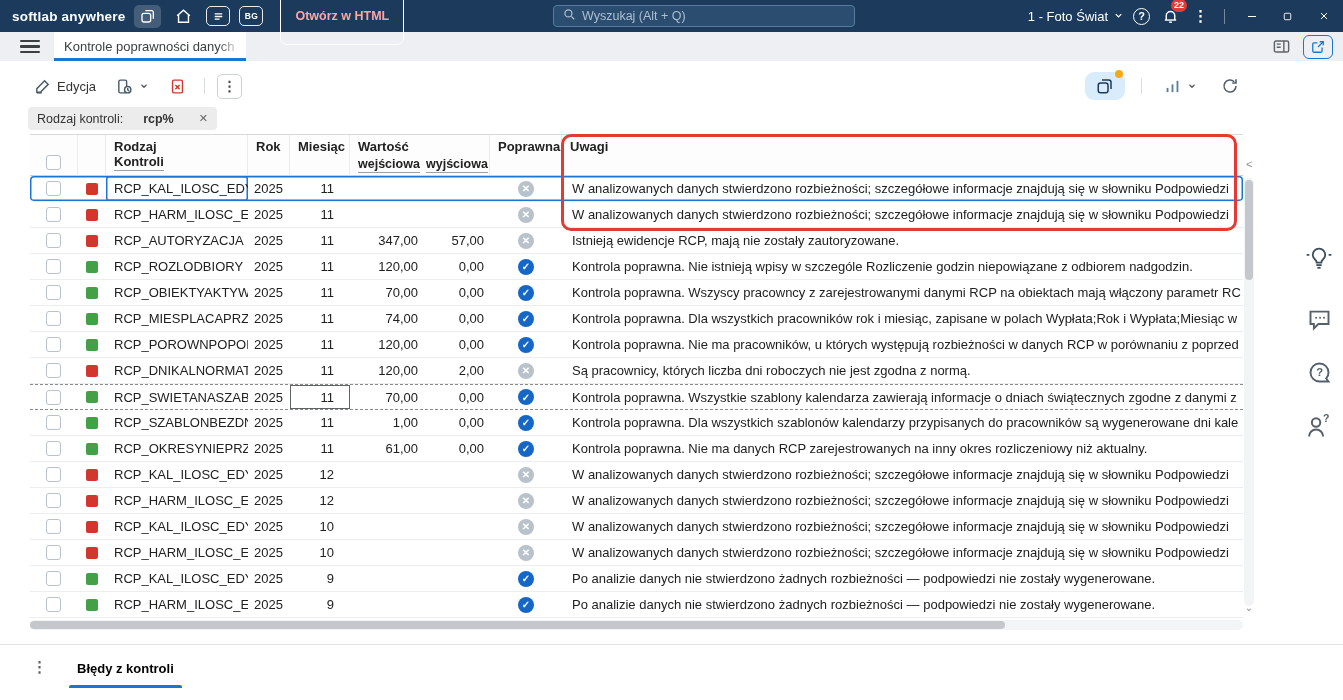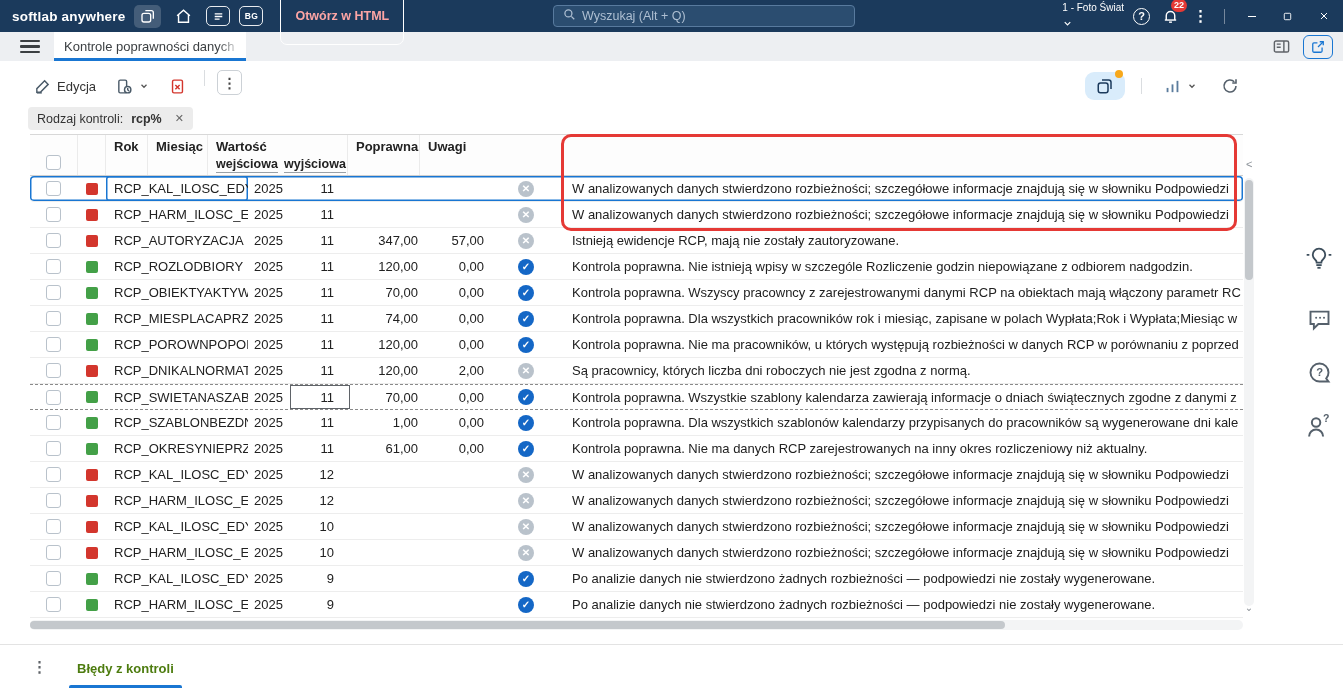--- a/index.html
+++ b/index.html
@@ -16,21 +16,21 @@
   .tico { width:27px; height:23px; display:flex; align-items:center; justify-content:center; border-radius:5px; }
   .tico.apps { background:rgba(255,255,255,.18); }
   .tico.sq { border:1.3px solid rgba(255,255,255,.9); width:24px; height:20px; border-radius:5px; }
   .bg-label { font-size:8.5px; font-weight:700; letter-spacing:.3px; }
   .openhtml { border:1.5px solid #fff; border-radius:7px; padding:21px 14px; font-weight:700;
               font-size:12.5px; color:#fca5a5; margin-left:8px; white-space:nowrap; }
   .searchbox { position:absolute; left:553px; top:5px; width:302px; height:22px; background:#2b4d70;
                border:1px solid #587a9e; border-radius:4px; display:flex; align-items:center; padding:0 8px; gap:6px; }
   .sph { font-size:12.5px; color:#aebfd2; }
   .tb-right { margin-left:auto; display:flex; align-items:center; gap:9px; padding-right:6px; }
-  .profile { display:flex; gap:5px; font-size:10px; white-space:nowrap;flex-direction:column; }
+  .profile { display:flex; gap:5px; font-size:13px; white-space:nowrap; }
   .helpc { width:17px; height:17px; border:1.5px solid #fff; border-radius:50%;
            display:flex; align-items:center; justify-content:center; font-size:11px; font-weight:700; }
   .bellwrap { position:relative; width:22px; height:22px; display:flex; align-items:center; justify-content:center; }
   .badge { position:absolute; top:-6px; right:-6px; background:#e53935; color:#fff; font-size:9px;
            font-weight:700; border-radius:8px; padding:1px 3px; line-height:1.2; min-width:15px; text-align:center; }
   .kebab { font-size:15px; font-weight:700; padding:0 3px; }
   .wdiv { width:1px; height:15px; background:rgba(255,255,255,.4); margin:0 4px; }
   .winbtn { width:27px; height:22px; display:flex; align-items:center; justify-content:center; border-radius:4px; }
 
   
@@ -43,34 +43,34 @@
   .tab-label { font-size:13px; color:#3c4043; white-space:nowrap; }
   .tab-underline { position:absolute; left:0; right:0; bottom:0; height:3px; background:#1976d2; }
   .tab-fade { position:absolute; right:0; top:0; bottom:3px; width:28px;
               background:linear-gradient(90deg, rgba(255,255,255,0), #fff 80%); }
   .tabbar-right { margin-left:auto; display:flex; align-items:center; gap:12px; padding-right:10px; }
   .panelico { display:flex; align-items:center; }
   .shareico { width:30px; height:24px; border:1.5px solid #1976d2; border-radius:6px;
               display:flex; align-items:center; justify-content:center; }
 
   
-  .toolbar { position:absolute; top:70px; left:28px; height:32px; display:flex; gap:8px; }
+  .toolbar { position:absolute; top:70px; left:28px; height:32px; display:flex; align-items:center; gap:8px; }
   .tbtn { display:flex; align-items:center; gap:6px; padding:4px 6px; border-radius:4px; font-size:13px; color:#333; }
   .tsep { width:1px; height:16px; background:#dadde0; margin:0 4px; }
   .kebabbtn { width:25px; height:25px; border:1px solid #ccd1d6; border-radius:5px; display:flex;
               align-items:center; justify-content:center; color:#444; font-size:14px; font-weight:700; }
   .toolbar-right { position:absolute; top:70px; right:98px; height:32px; display:flex; align-items:center; gap:12px; }
   .filterpill { position:relative; width:40px; height:28px; background:#d9ecfb; border-radius:9px;
                 display:flex; align-items:center; justify-content:center; }
   .filterdot { position:absolute; top:-2px; right:2px; width:8px; height:8px; border-radius:50%; background:#f7a81b; }
   .chev10 { display:flex; align-items:center; }
 
   
   .chip { position:absolute; top:107px; left:28px; height:23px; background:#ececec; border-radius:4px;
-          display:flex; align-items:center; padding:0 9px; font-size:12.5px; color:#333; gap:8px; }
+          display:flex; align-items:center; padding:0 9px; font-size:12.5px; color:#333; gap:20px; }
   .chip b { font-weight:700; }
   .chipx { color:#666; font-size:11px; margin-left:5px; cursor:pointer; }
 
   
   .table { position:absolute; left:30px; top:134px; width:1213px; z-index:10; }
   .thead { display:flex; height:42px; background:#fdfdfd; border-top:1px solid #d8d8d8; border-bottom:1px solid #cfcfcf; }
   .hc { border-right:1px solid #ebebeb; padding:4px 0 0 8px; font-weight:700; font-size:13px; color:#222; }
   .hc:last-child { border-right:none; }
   .hu { border-bottom:1px solid #9aa0a6; display:inline-block; line-height:16px; }
   .w-cb { width:48px; } .w-st { width:28px; } .w-name { width:142px; } .w-rok { width:42px; }
@@ -121,21 +121,21 @@
 
   
   .rail-ico { position:absolute; left:1303px; width:32px; height:32px; display:flex; align-items:center;
               justify-content:center; cursor:pointer; z-index:20; }
 
   
   .bottombar { position:absolute; left:0; top:644px; width:100%; height:56px; background:#fff;
                border-top:1px solid #e3e3e3; display:flex; align-items:flex-start; padding-top:10px; z-index:25; }
   .bkebab { margin-left:32px; color:#5f6368; font-size:15px; font-weight:700; margin-top:3px; cursor:pointer; }
   .btab { margin-left:26px; font-size:13px; color:#9aa0a6; position:relative; padding:6px 4px 12px; cursor:pointer; white-space:nowrap; }
-  .btab.active { color:#4d7c0f; font-weight:700; }
+  .btab.active { color:#000000; font-weight:700; }
   .bline { position:absolute; left:-4px; right:-4px; bottom:0; height:3px; background:#1976d2; border-radius:2px 2px 0 0; }
 </style>
 </head>
 <body>
 
 <div class="app">
 
   <header class="topbar">
     <div class="tb-left">
       <span class="brand">softlab anywhere</span>
@@ -299,20 +299,24 @@
   <div class="chip">
     <span>Rodzaj kontroli:</span>
     <b>rcp%</b>
     <span class="chipx">✕</span>
   </div>
 
   <div class="table">
     <div class="thead">
       <div class="hc w-cb"><span class="checkbox head-cb"></span></div>
       <div class="hc w-st"></div>
+      <div class="hc w-name">
+        <div>Rodzaj</div>
+        <div><span class="hu">Kontroli</span></div>
+      </div>
       <div class="hc w-rok">Rok</div>
       <div class="hc w-mies">Miesiąc</div>
       <div class="hc w-wart">
         <div>Wartość</div>
         <div class="wart-subs">
           <span class="s1"><span class="hu">wejściowa</span></span>
           <span><span class="hu">wyjściowa</span></span>
         </div>
       </div>
       <div class="hc w-ok">Poprawna</div>

